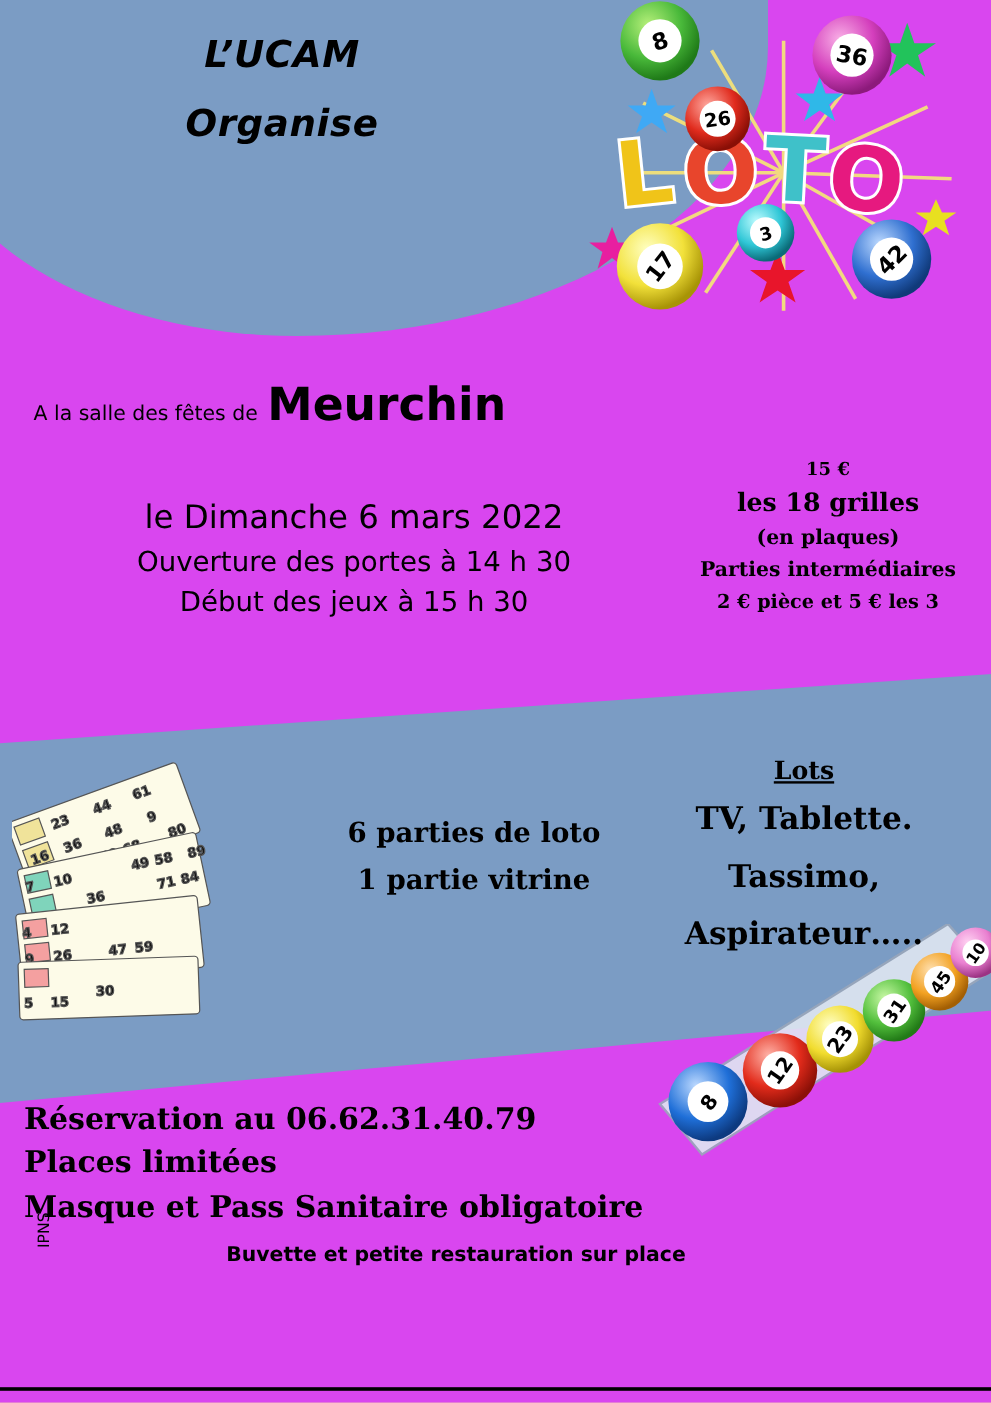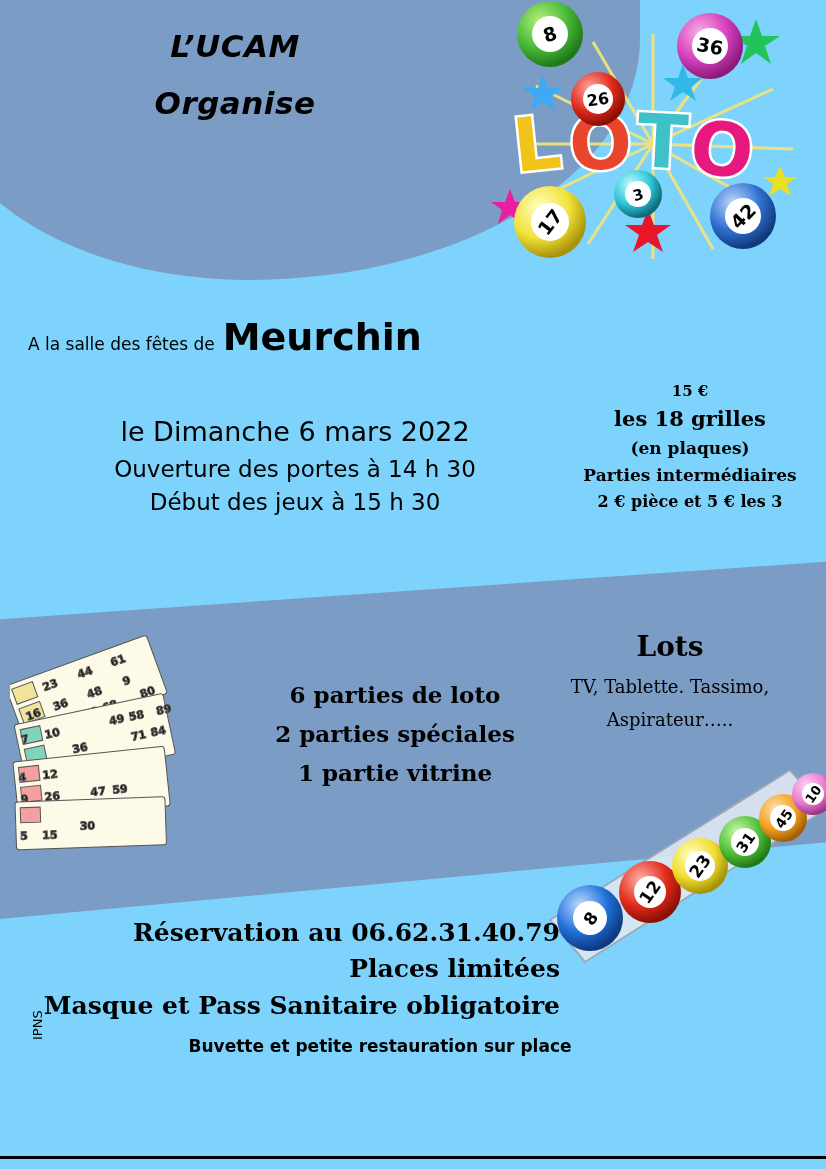--- a/index.html
+++ b/index.html
@@ -12,21 +12,21 @@
     background: #faf7a0;
     font-family: "Liberation Sans", sans-serif;
     overflow: hidden;
     position: relative;
   }
   .poster {
     position: absolute;
     left: 0; top: 0;
     width: 826px;
     height: 1169px;
-    background: #7dd3fc;
+    background: #d946ef;
     overflow: hidden;
   }
 
   
   .top-blob {
     position: absolute;
     left: -60px;
     top: -150px;
     width: 700px;
     height: 430px;
@@ -152,37 +152,39 @@
     position: absolute;
     left: 520px;
     top: 625px;
     width: 300px;
     z-index: 10;
     text-align: center;
     font-family: "DejaVu Serif", serif;
     color: #000;
   }
   .lots .lots-title {
-    font-size: 28px;
-    font-weight: bold;
+    font-size: 21px;
+    font-weight: bold;
+    text-decoration: underline;
     line-height: 1.6;
   }
   .lots .lots-line {
-    font-size: 18px;
+    font-size: 26px;
     line-height: 1.85;
+    font-weight: bold;
   }
 
   
   .bottom-info {
     position: absolute;
     left: 20px;
     top: 915px;
     width: 540px;
     z-index: 10;
-    text-align: right;
+    text-align: left;
     font-family: "DejaVu Serif", serif;
     font-weight: bold;
     color: #000;
   }
   .bottom-info .b1 { font-size: 25px; line-height: 1.45; }
   .bottom-info .b2 { font-size: 25px; line-height: 1.45; }
   .bottom-info .b3 { font-size: 25px; line-height: 1.45; }
 
   .buvette {
     position: absolute;
@@ -420,21 +422,20 @@
           <text x="10" y="206">5</text>
             <text x="32" y="206">15</text>
             <text x="70" y="198">30</text>
         </g>
       </g>
     </g>
   </svg>
 
   <div class="parties">
     <div>6 parties de loto</div>
-    <div>2 parties spéciales</div>
     <div>1 partie vitrine</div>
   </div>
 
   <div class="lots">
     <div class="lots-title">Lots</div>
     <div class="lots-line">TV, Tablette. Tassimo,</div>
     <div class="lots-line">Aspirateur…..</div>
   </div>
 
   <svg class="balls-art" viewBox="0 0 290 240">

